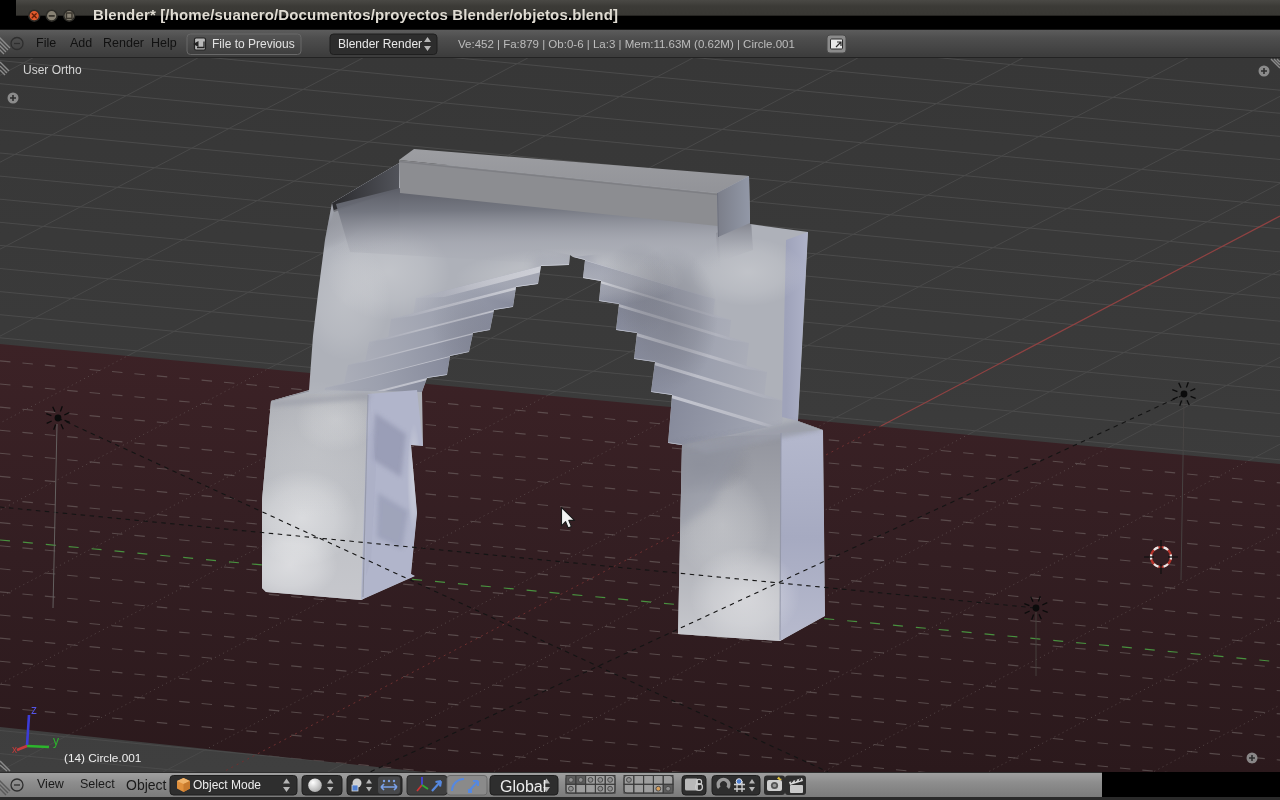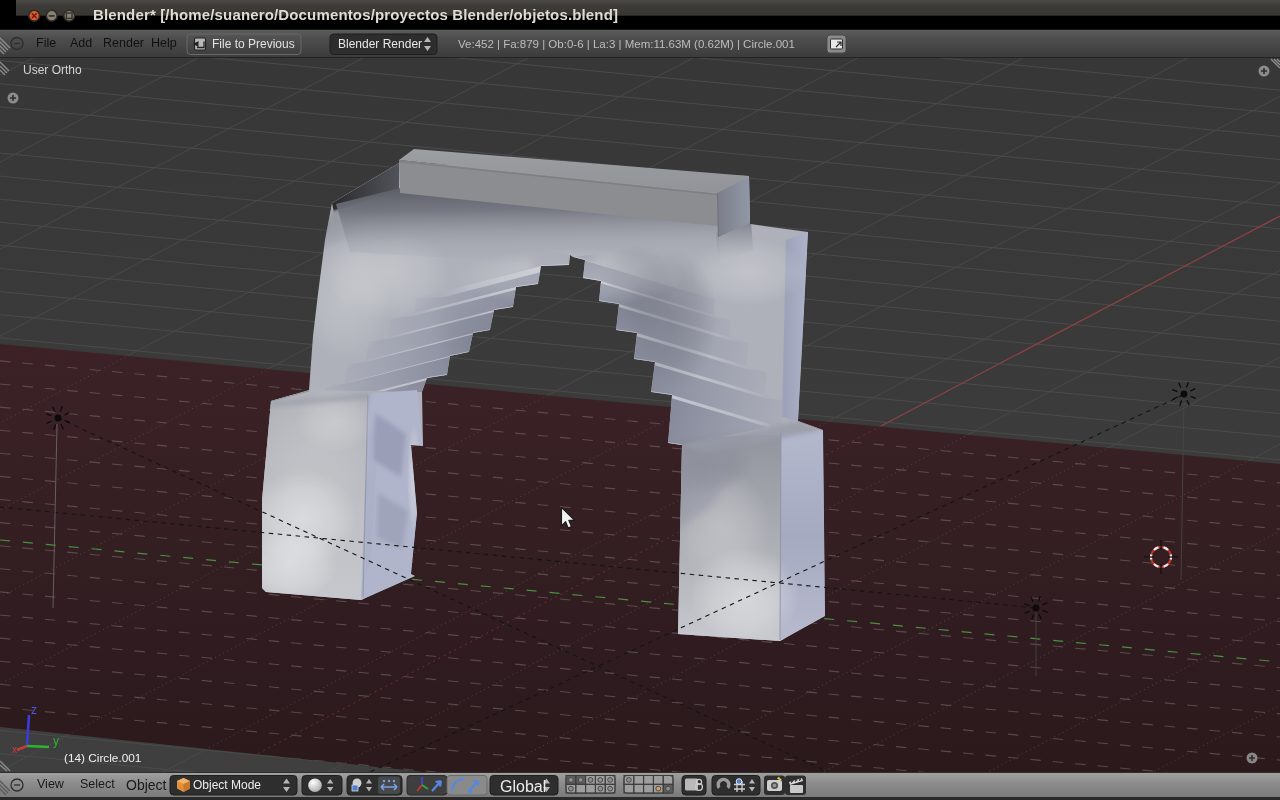--- a/index.html
+++ b/index.html
@@ -544,21 +544,21 @@
         <line x1="1277" y1="59" x2="1280" y2="62"></line>
       <line x1="0" y1="62" x2="9" y2="71"></line>
         <line x1="0" y1="66" x2="7" y2="73"></line>
         <line x1="0" y1="70" x2="5" y2="75"></line>
       <line x1="0" y1="761" x2="10" y2="771"></line>
         <line x1="0" y1="765" x2="7" y2="771"></line>
     </g>
     <path d="M561.5,507.5 L561.5,525.8 L565.6,521.7 L568.2,528.0 L571.4,526.6 L568.8,520.4 L574.6,520.4 Z" fill="#f2f2f2" stroke="#1a1a1a" stroke-width="1.1" stroke-linejoin="round"></path>
   </svg>
 
-  <div class="abs" style="left:0;top:772px;width:1280px;height:25px;background:linear-gradient(#a0a0a0,#8d8d8d 40%,#7b7b7b);border-top:1px solid #2f2f2f;">
+  <div class="abs" style="left:0;top:772px;width:1102px;height:25px;background:linear-gradient(#a0a0a0,#8d8d8d 40%,#7b7b7b);border-top:1px solid #2f2f2f;">
     <svg class="abs" style="left:0;top:0" width="1280" height="25">
       <g stroke="#5a5a5a" stroke-width="1.5">
           <line x1="-2" y1="6" x2="10" y2="18"></line>
           <line x1="-2" y1="10" x2="8" y2="20"></line>
           <line x1="-2" y1="14" x2="6" y2="22"></line>
         </g>
 <circle cx="17" cy="12" r="6" fill="none" stroke="#2e2e2e" stroke-width="1.3"></circle>
         <line x1="14" y1="12" x2="20" y2="12" stroke="#2e2e2e" stroke-width="1.3"></line>
 <rect x="170" y="2.5" width="127" height="19.5" rx="3.5" fill="#2e2e2e" stroke="#1e1e1e"></rect>
 <g transform="translate(176,4.5)">

